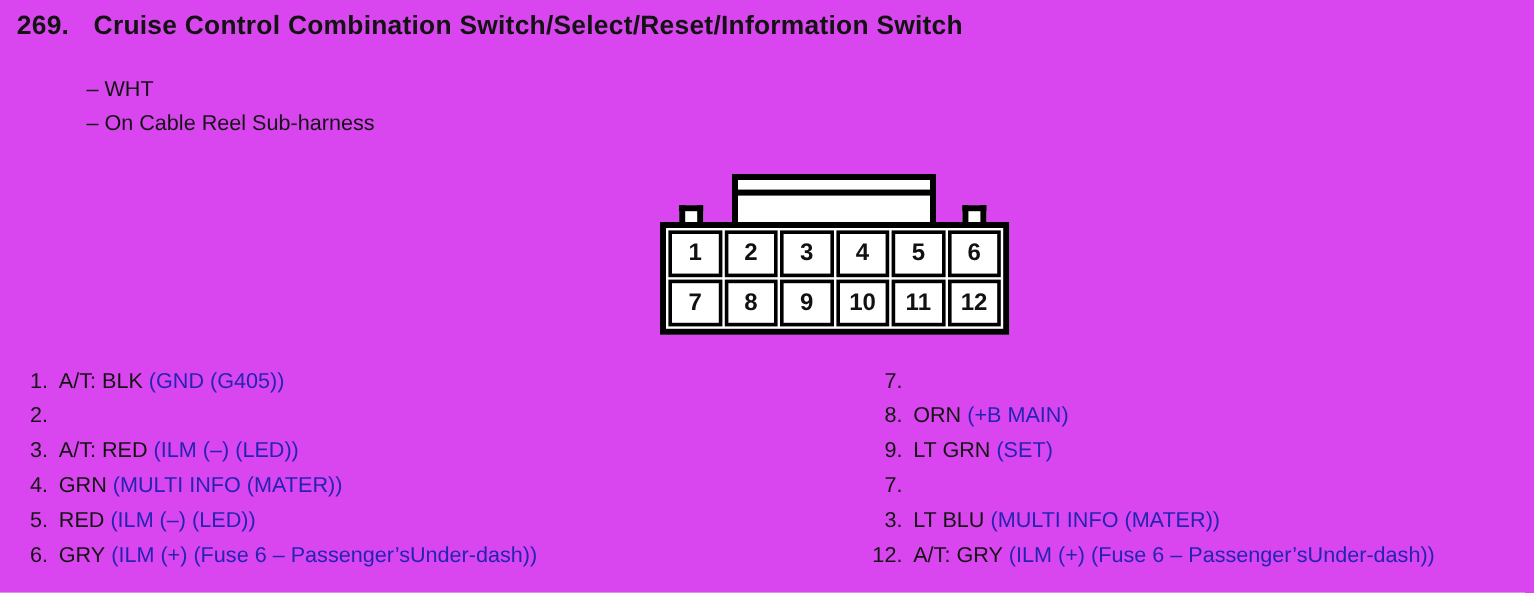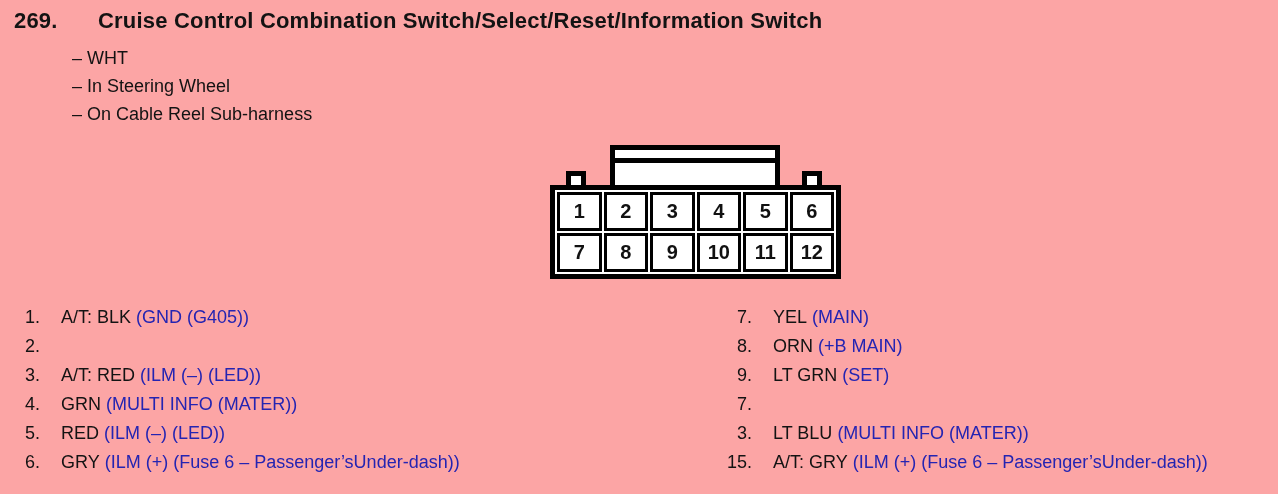--- a/index.html
+++ b/index.html
@@ -1,44 +1,44 @@
 <!DOCTYPE html>
 <html><head>
 <meta charset="utf-8">
 <style>
   * { margin: 0; padding: 0; box-sizing: border-box; }
   html, body { background: #ffffff; }
   .page {
     position: relative;
     width: 1278px;
     height: 494px;
-    background: #fca5a5;
+    background: #d946ef;
     font-family: "Liberation Sans", sans-serif;
     color: #131313;
     overflow: hidden;
   }
 
   
   .header {
     position: absolute;
     left: 14px;
     top: 8px;
     display: flex;
     font-size: 22px;
     font-weight: bold;
     line-height: 26px;
     letter-spacing: 0.2px;
   }
   .item-no { width: 64px; }
-  .title { white-space: nowrap; margin-left: 20px; }
+  .title { white-space: nowrap; }
 
   .notes {
     position: absolute;
     left: 72px;
-    top: 44px;
+    top: 60px;
     font-size: 18px;
     line-height: 28px;
   }
 
   
   .connector { position: absolute; left: 0; top: 0; width: 100%; height: 100%; }
   .conn-tab {
     position: absolute;
     left: 610px;
     top: 145px;
@@ -97,37 +97,36 @@
     position: absolute;
     top: 303px;
     font-size: 18px;
     line-height: 29px;
   }
   .pin-col-left  { left: 14px; }
   .pin-col-right { left: 724px; }
   .pin-row { display: flex; white-space: nowrap; }
   .pin-num { width: 28px; text-align: right; flex: 0 0 auto; }
   .pin-col-left .pin-num { width: 26px; }
-  .pin-text { margin-left: 21px; }
+  .pin-text { margin-left: 9px; }
   .wire { color: #131313; }
   .sig  { color: #2424b2; margin-left: 5px; }
 </style>
 </head>
 <body>
 
 <div class="page">
 
   <div class="header">
     <span class="item-no">269.</span>
     <span class="title">Cruise Control Combination Switch/Select/Reset/Information Switch</span>
   </div>
 
   <div class="notes">
     <div>– WHT</div>
-    <div>– In Steering Wheel</div>
     <div>– On Cable Reel Sub-harness</div>
   </div>
 
   <div class="connector">
     <div class="conn-tab">
       <div class="conn-tab-line"></div>
     </div>
     <div class="conn-bump bump-left"></div>
     <div class="conn-bump bump-right"></div>
     <div class="conn-frame">
@@ -168,36 +167,35 @@
     </div>
     <div class="pin-row">
       <span class="pin-num">6.</span>
       <span class="pin-text"><span class="wire">GRY</span><span class="sig">(ILM (+) (Fuse 6 – Passenger’sUnder-dash))</span></span>
     </div>
   </div>
 
   <div class="pin-col pin-col-right">
     <div class="pin-row">
       <span class="pin-num">7.</span>
-      <span class="pin-text"><span class="wire">YEL</span><span class="sig">(MAIN)</span></span>
     </div>
     <div class="pin-row">
       <span class="pin-num">8.</span>
       <span class="pin-text"><span class="wire">ORN</span><span class="sig">(+B MAIN)</span></span>
     </div>
     <div class="pin-row">
       <span class="pin-num">9.</span>
       <span class="pin-text"><span class="wire">LT GRN</span><span class="sig">(SET)</span></span>
     </div>
     <div class="pin-row">
       <span class="pin-num">7.</span>
     </div>
     <div class="pin-row">
       <span class="pin-num">3.</span>
       <span class="pin-text"><span class="wire">LT BLU</span><span class="sig">(MULTI INFO (MATER))</span></span>
     </div>
     <div class="pin-row">
-      <span class="pin-num">15.</span>
+      <span class="pin-num">12.</span>
       <span class="pin-text"><span class="wire">A/T: GRY</span><span class="sig">(ILM (+) (Fuse 6 – Passenger’sUnder-dash))</span></span>
     </div>
   </div>
 
 </div>
 
 </body></html>

